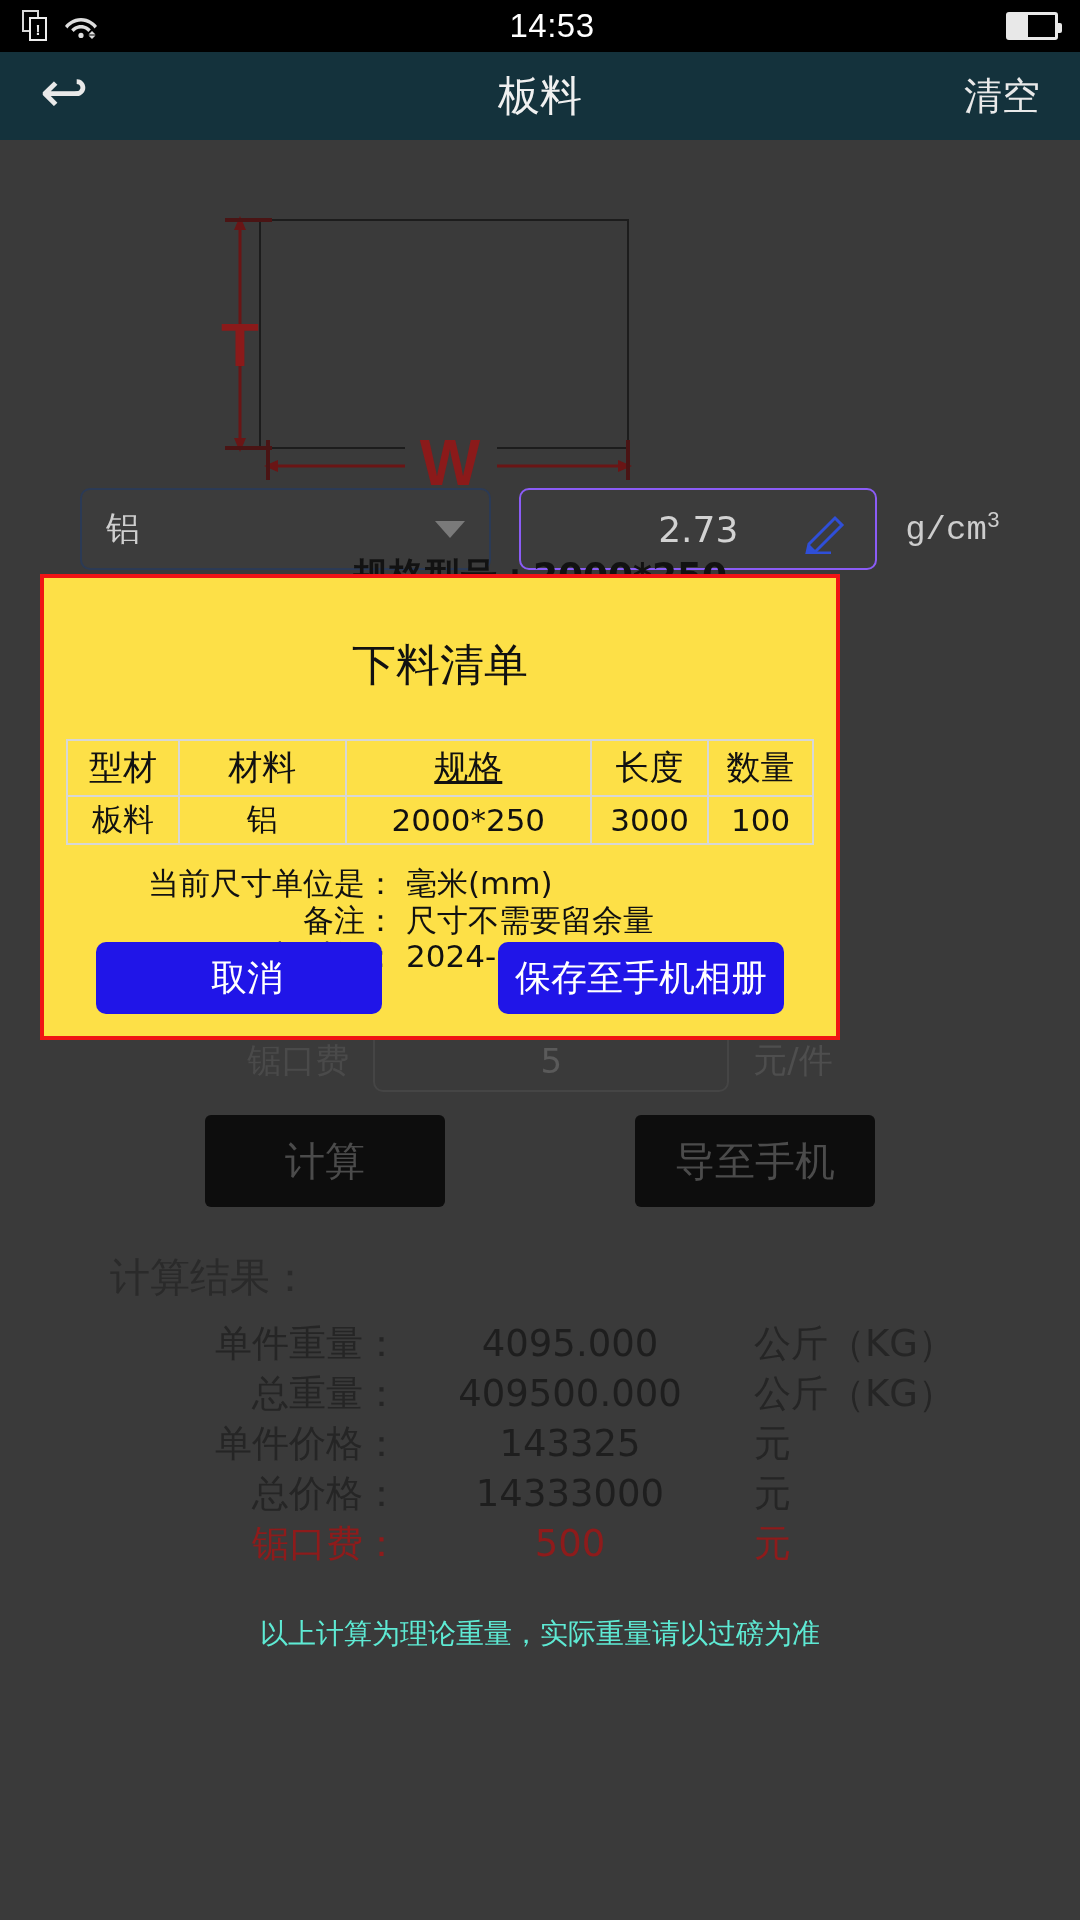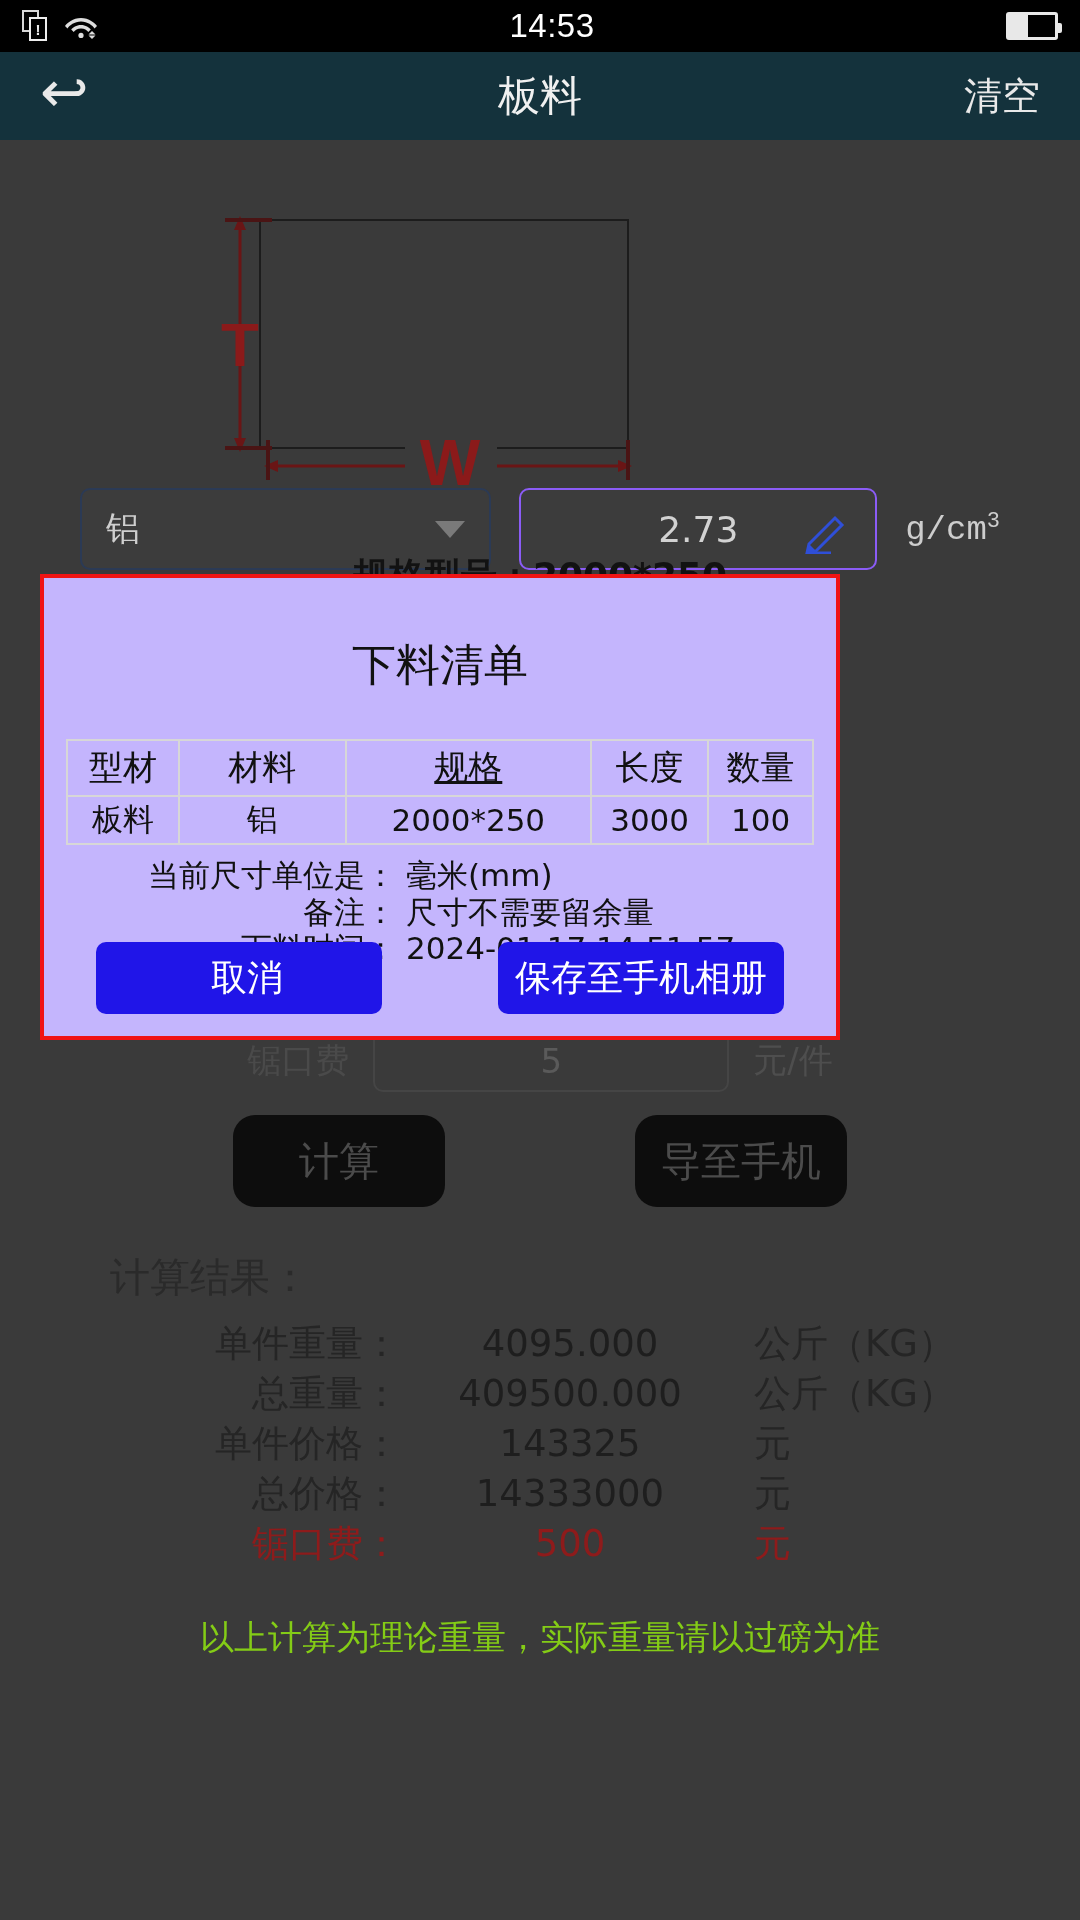--- a/index.html
+++ b/index.html
@@ -131,48 +131,48 @@
     font-size: 34px; color: #5a5a5a; font-family: "DejaVu Sans", sans-serif;
   }
   .saw-unit { font-size: 34px; color: #4e4e4e; font-family: "DejaVu Sans", sans-serif; }
 
   
   .act-row {
     position: absolute; top: 975px; left: 0; width: 1080px;
     display: flex; justify-content: center; gap: 190px;
   }
   .act-btn {
-    width: 212px; height: 92px; background: #0d0d0d; border-radius: 22px;
+    width: 240px; height: 92px; background: #0d0d0d; border-radius: 6px;
     display: flex; align-items: center; justify-content: center;
     font-size: 40px; color: #4b4b4b; font-family: "DejaVu Sans", sans-serif;
   }
 
   
   .results { position: absolute; top: 1110px; left: 0; width: 1080px; }
   .res-title {
     font-size: 40px; color: #2a2a2a; padding-left: 110px; margin-bottom: 14px;
     font-family: "DejaVu Sans", sans-serif;
   }
   .res-row { display: flex; align-items: baseline; font-family: "DejaVu Sans", sans-serif; gap: 35px; }
   .res-label { width: 400px; text-align: right; font-size: 37px; color: #252525; }
   .res-value { width: 270px; text-align: center; font-size: 37px; color: #1e1e1e; }
   .res-unit { font-size: 37px; color: #252525; padding-left: 14px; }
   .res-row.highlight .res-label,
   .res-row.highlight .res-value,
   .res-row.highlight .res-unit { color: #8e1b1b; }
   .res-note {
-    margin-top: 46px; text-align: center; font-size: 34px; color: #84cc16;
+    margin-top: 46px; text-align: center; font-size: 28px; color: #5eead4;
     font-family: "DejaVu Sans", sans-serif;
   }
 
   
   .dialog {
     position: absolute; top: 574px; left: 40px;
     width: 800px; height: 466px;
-    background: #c4b5fd; border: 4px solid #f01414;
+    background: #fde047; border: 4px solid #f01414;
     z-index: 20;
   }
   .dlg-title {
     text-align: center; font-size: 44px; color: #111;
     margin-top: 58px; font-family: "DejaVu Sans", sans-serif;
   }
   .dlg-table {
     margin: 44px 22px 0 22px;
     border-collapse: collapse; width: calc(100% - 44px);
     font-family: "DejaVu Sans", sans-serif;
@@ -182,21 +182,21 @@
     font-weight: normal; color: #111;
   }
   .dlg-table th { font-size: 34px; height: 56px; border-radius: 12px; }
   .dlg-table td { font-size: 31px; height: 48px; }
   .col-xc { width: 114px; }
   .col-cl { width: 170px; }
   .col-gg { width: 248px; text-decoration: underline; }
   .col-cd { width: 118px; }
   .col-sl { width: 106px; }
 
-  .dlg-info { margin-top: 12px; font-family: "DejaVu Sans", sans-serif; }
+  .dlg-info { margin-top: 20px; font-family: "DejaVu Sans", sans-serif; }
   .info-row {
     display: flex; justify-content: center; align-items: baseline;
     font-size: 31px; color: #111; line-height: 1.18;
   }
   .info-row .k { text-align: right; width: 272px; }
   .info-row .v { text-align: left; width: 360px; padding-left: 10px; }
 
   .dlg-actions {
     position: absolute; bottom: 22px; left: 0; width: 100%;
     display: flex; justify-content: space-between; padding: 0 52px;

